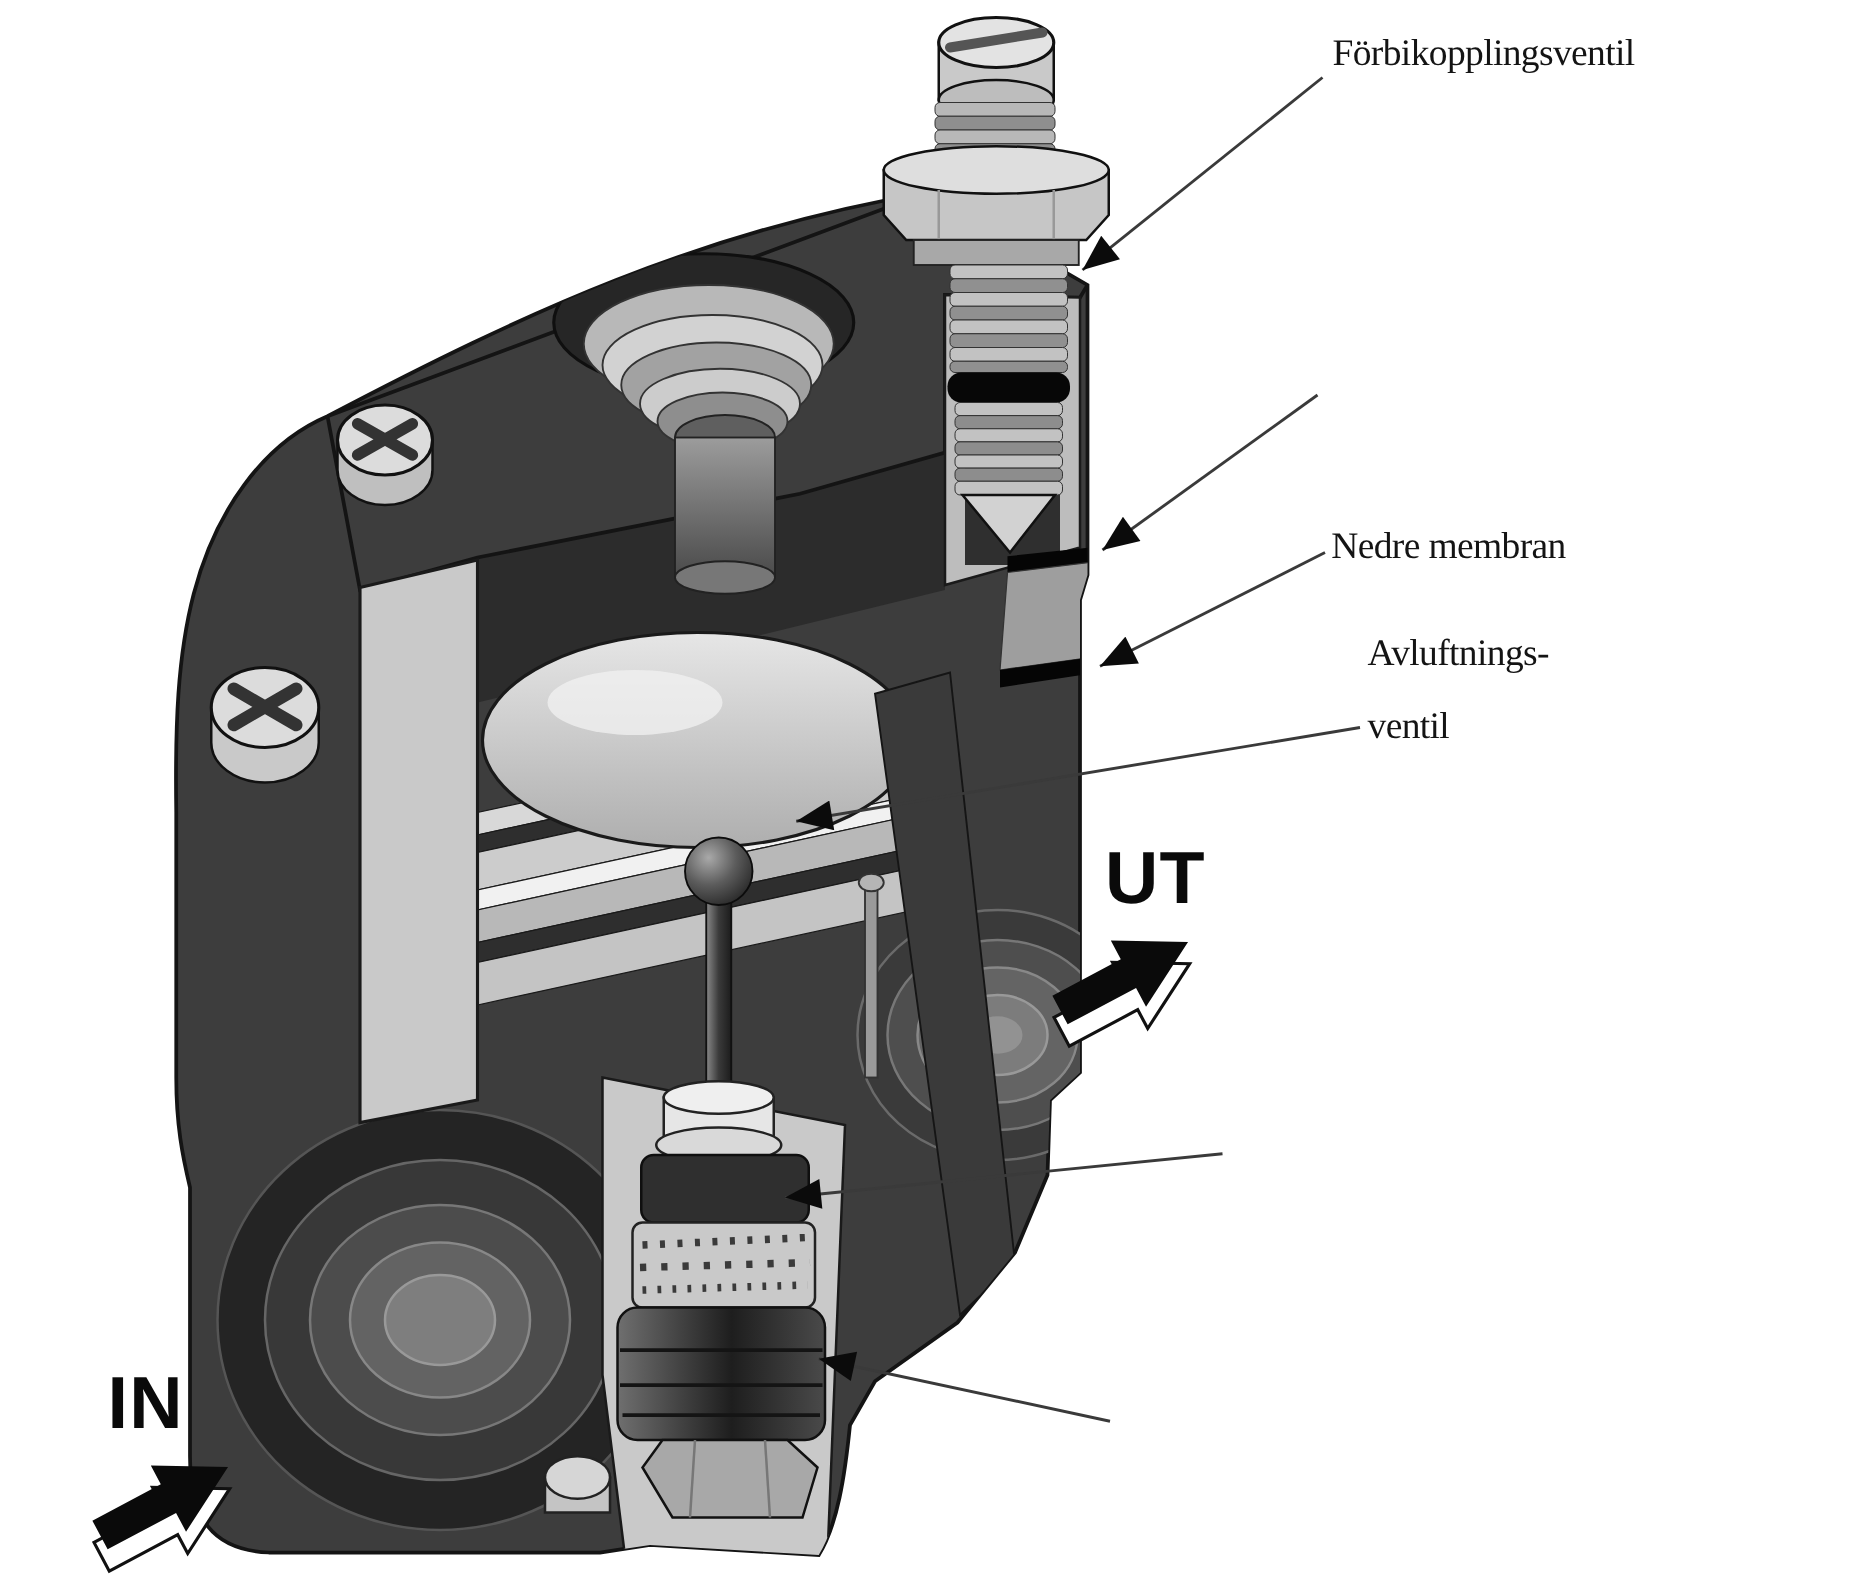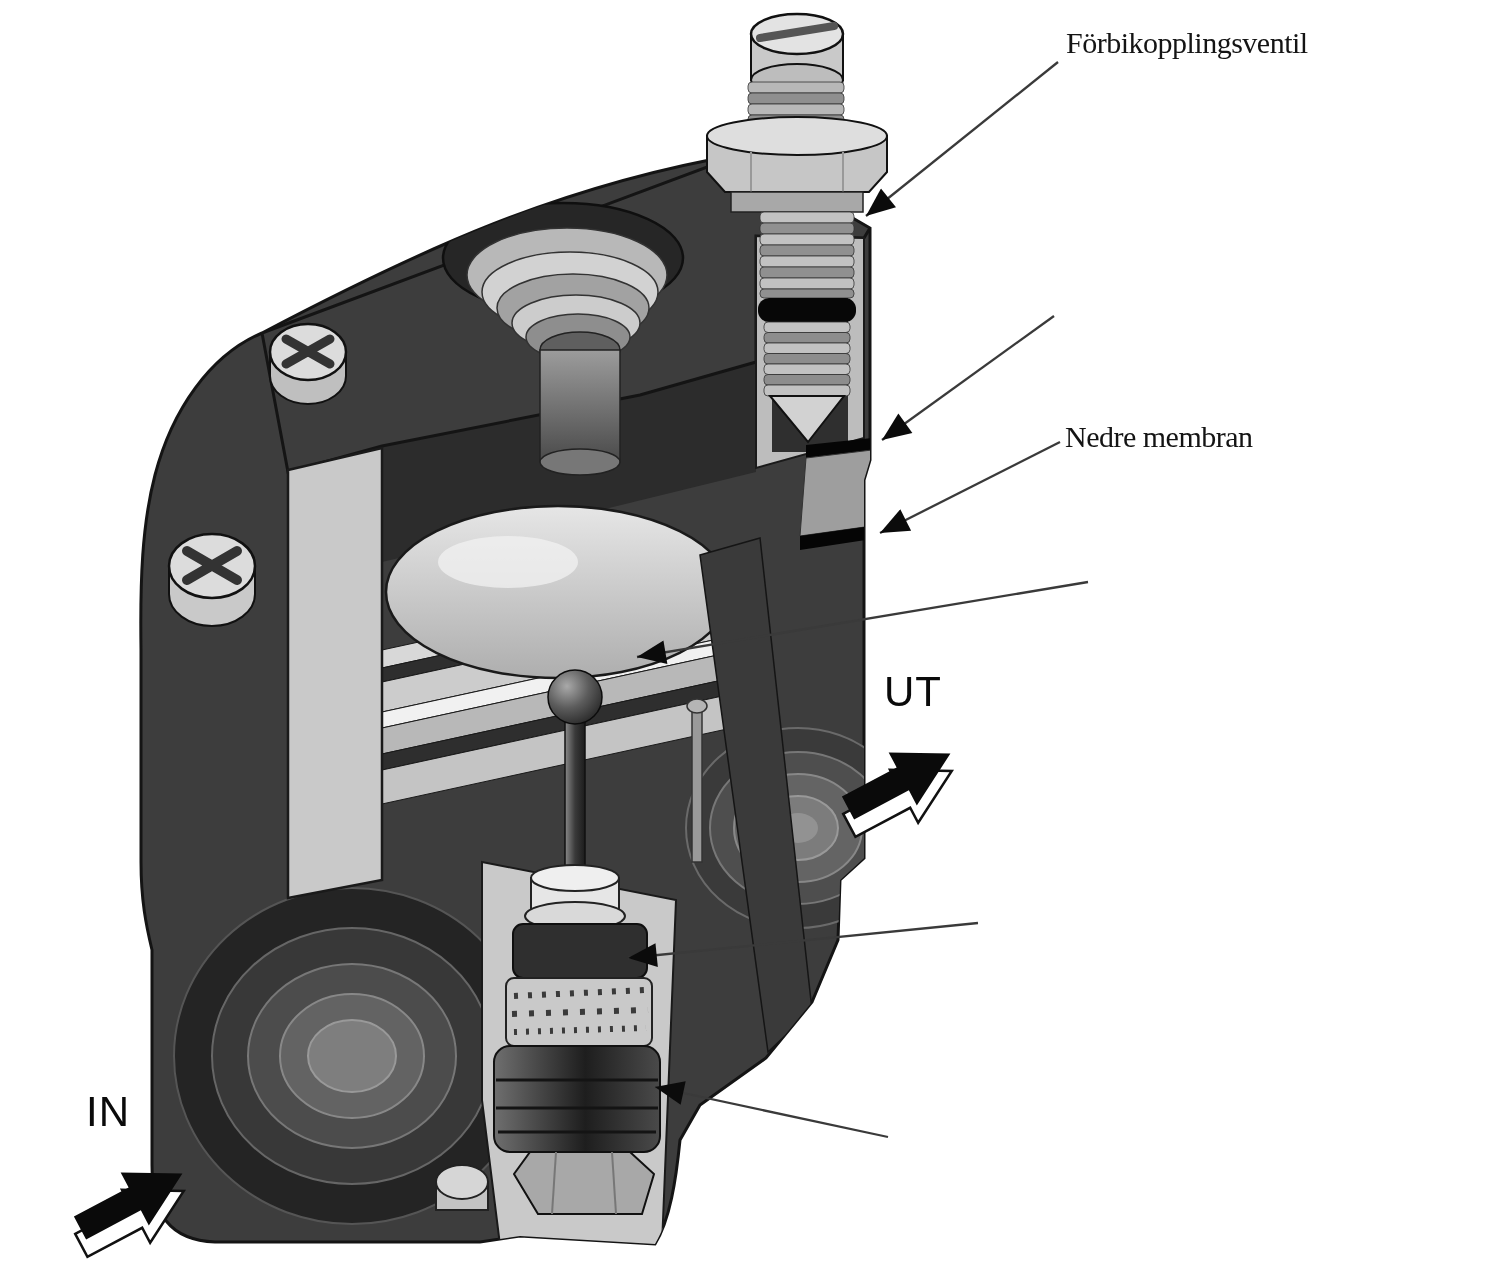--- a/index.html
+++ b/index.html
@@ -1,21 +1,21 @@
 <!DOCTYPE html>
 <html><head>
 <meta charset="utf-8">
 <style>
   html,body{margin:0;padding:0;background:#fff;}
   #stage{position:relative;width:1500px;height:1261px;background:#ffffff;overflow:hidden;
          font-family:"Liberation Sans", sans-serif;}
   #art{position:absolute;left:0;top:0;}
   .lbl{position:absolute;font-size:30px;line-height:58px;color:#141414;white-space:nowrap;
        letter-spacing:-0.5px;font-family:Liberation Serif, serif;}
-  .flow{position:absolute;font-size:42px;font-weight:400;color:#0a0a0a;letter-spacing:1px;
+  .flow{position:absolute;font-size:59px;font-weight:700;color:#0a0a0a;letter-spacing:1px;
         white-space:nowrap;}
 </style>
 </head>
 <body>
 
 <div id="stage">
 
 <svg id="art" width="1500" height="1261" viewBox="0 0 1500 1261">
   <defs>
     <marker id="tri" viewBox="0 0 12 10" refX="12" refY="5" markerWidth="30" markerHeight="24" markerUnits="userSpaceOnUse" orient="auto">
@@ -234,20 +234,24 @@
   </g>
 </svg>
 
 <div class="lbl" style="left:1066px; top:14px;">
   <div>Förbikopplingsventil</div>
 </div>
 
 
 <div class="lbl" style="left:1020px; top:408px;margin-left:45px;">Nedre membran</div>
 
+<div class="lbl" style="left:1094px; top:494px;">
+  <div>Avluftnings-</div>
+  <div>ventil</div>
+</div>
 
 <div class="flow" style="left:884px; top:668px;">UT</div>
 
 
 
 <div class="flow" style="left:86px; top:1088px;">IN</div>
 
 </div>
 
 </body></html>

